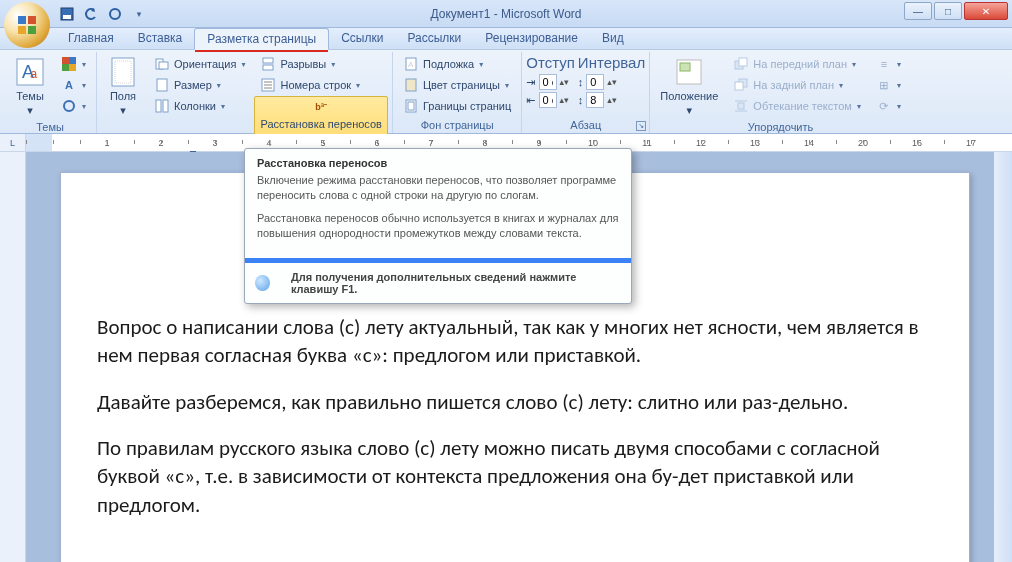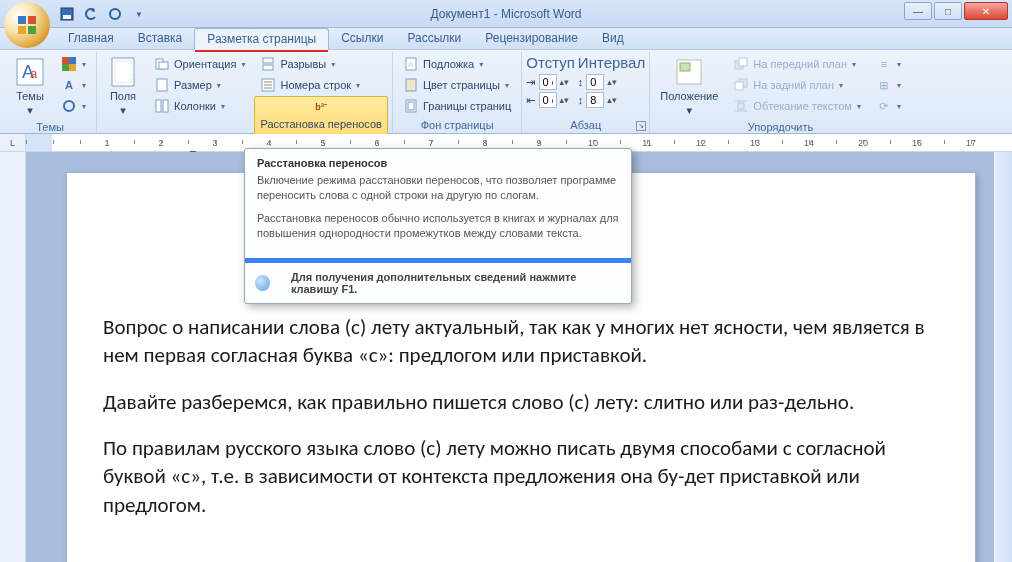--- a/index.html
+++ b/index.html
@@ -48,21 +48,21 @@
   .ruler-row{ height:18px; background:#fff; display:flex; border-bottom:1px solid #c9d6ea;}
   .ruler-corner{ width:26px; background:#eaf1fb; border-right:1px solid #c9d6ea; display:flex; align-items:center; justify-content:center; font-size:9px; color:#416599;}
   .ruler{ flex:1; position:relative; background:#fff; overflow:hidden; font-size:9px; color:#5b5b5b;}
   .ruler .shade{ position:absolute; left:0; top:0; bottom:0; width:26px; background:#d5e3f6;}
   .ruler .ticks{ position:absolute; left:0; right:0; top:0; bottom:0; display:flex;}
   .tick{ width:54px; flex:0 0 54px; display:flex; align-items:center; justify-content:center; position:relative;}
   .tick::before,.tick::after{ content:""; position:absolute; top:6px; width:1px; height:4px; background:#888;}
   .tick::before{ left:0;} .tick::after{ left:27px;}
 
   
-  .doc-area{ position:absolute; left:0; right:0; top:152px; bottom:0; background:#a8bedd; display:flex;gap:6px;}
+  .doc-area{ position:absolute; left:0; right:0; top:152px; bottom:0; background:#a8bedd; display:flex;}
   .vruler{ width:26px; background:#eaf1fb; border-right:1px solid #c9d6ea;}
   .scroll-v{ width:18px; background:linear-gradient(90deg,#e6eefb,#cfdff5); position:absolute; right:0; top:0; bottom:0;}
   .page-wrap{ flex:1; overflow:hidden; position:relative; padding:20px 30px;}
   .page{ width:910px; min-height:520px; background:#fff; border:1px solid #9fb2cf; box-shadow:2px 2px 6px rgba(0,0,0,.2); margin-left:4px; padding:140px 36px 24px 36px;}
   .page p{ font-family: Calibri, sans-serif; font-size:21px; line-height:1.35; color:#1b1b1b; margin-bottom:18px;}
 
   
   .tooltip{ position:absolute; left:244px; top:148px; width:388px; background:#fdfefe; border:1px solid #9aa8ba; border-radius:3px; box-shadow:3px 3px 8px rgba(0,0,0,.3); z-index:50; font-size:11px; color:#555;}
   .tooltip .tt-title{ font-weight:bold; color:#333; padding:8px 12px 4px;}
   .tooltip .tt-body{ padding:0 12px 10px; line-height:1.35;}

